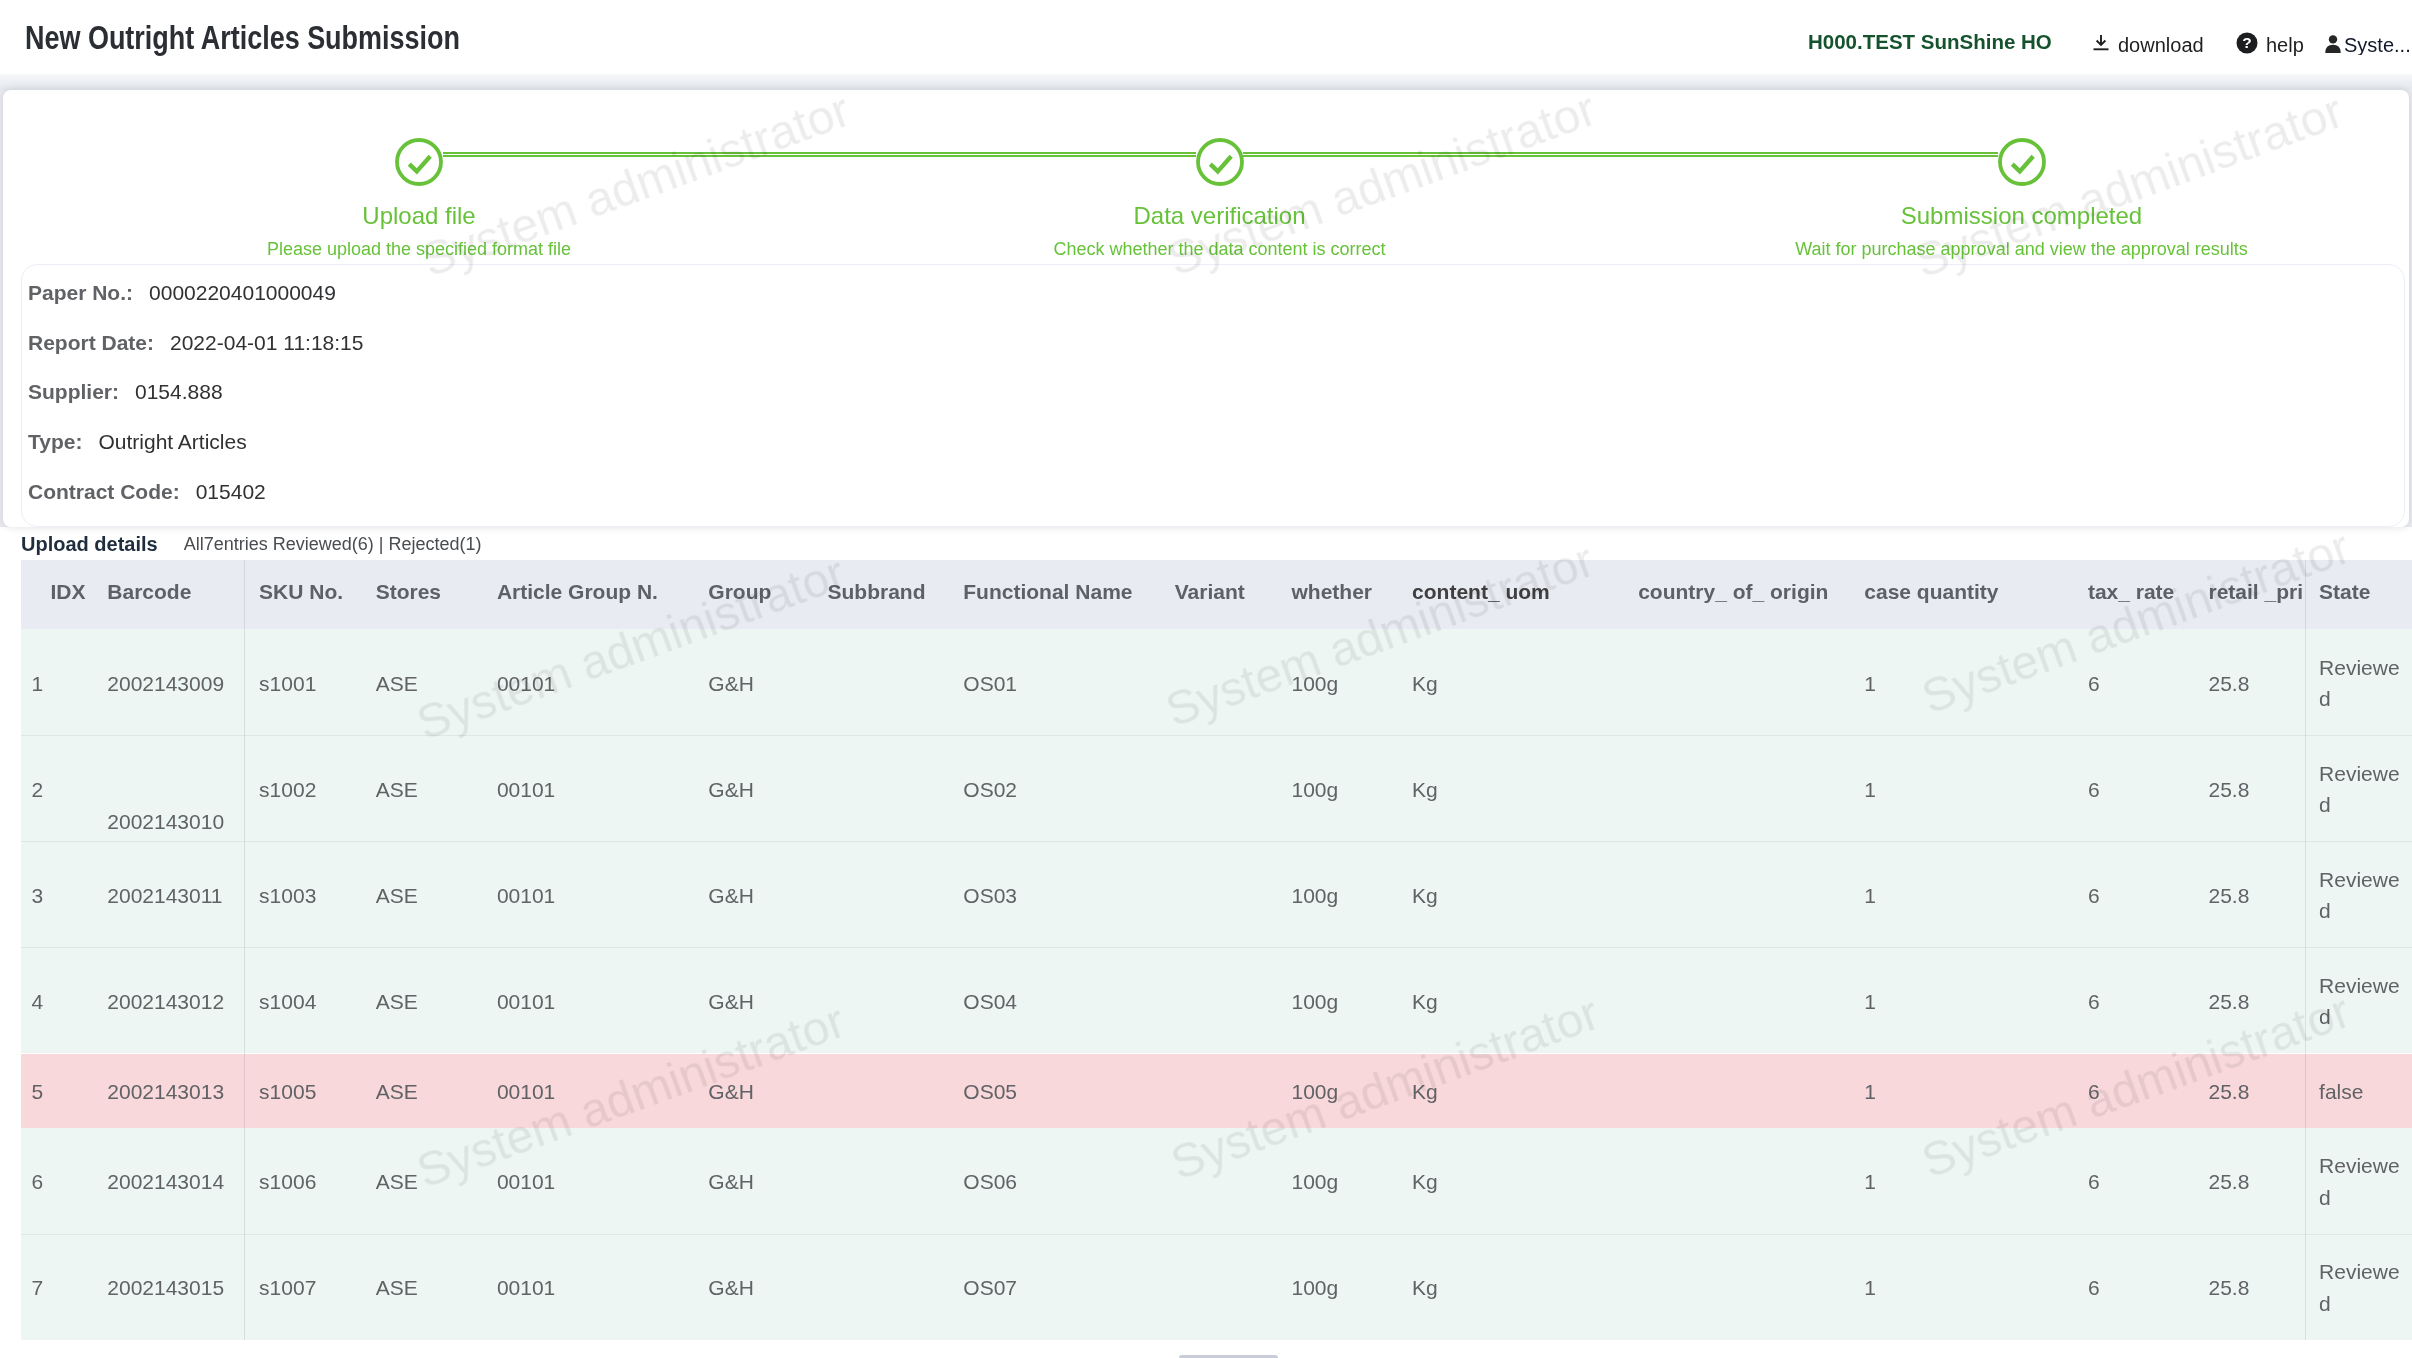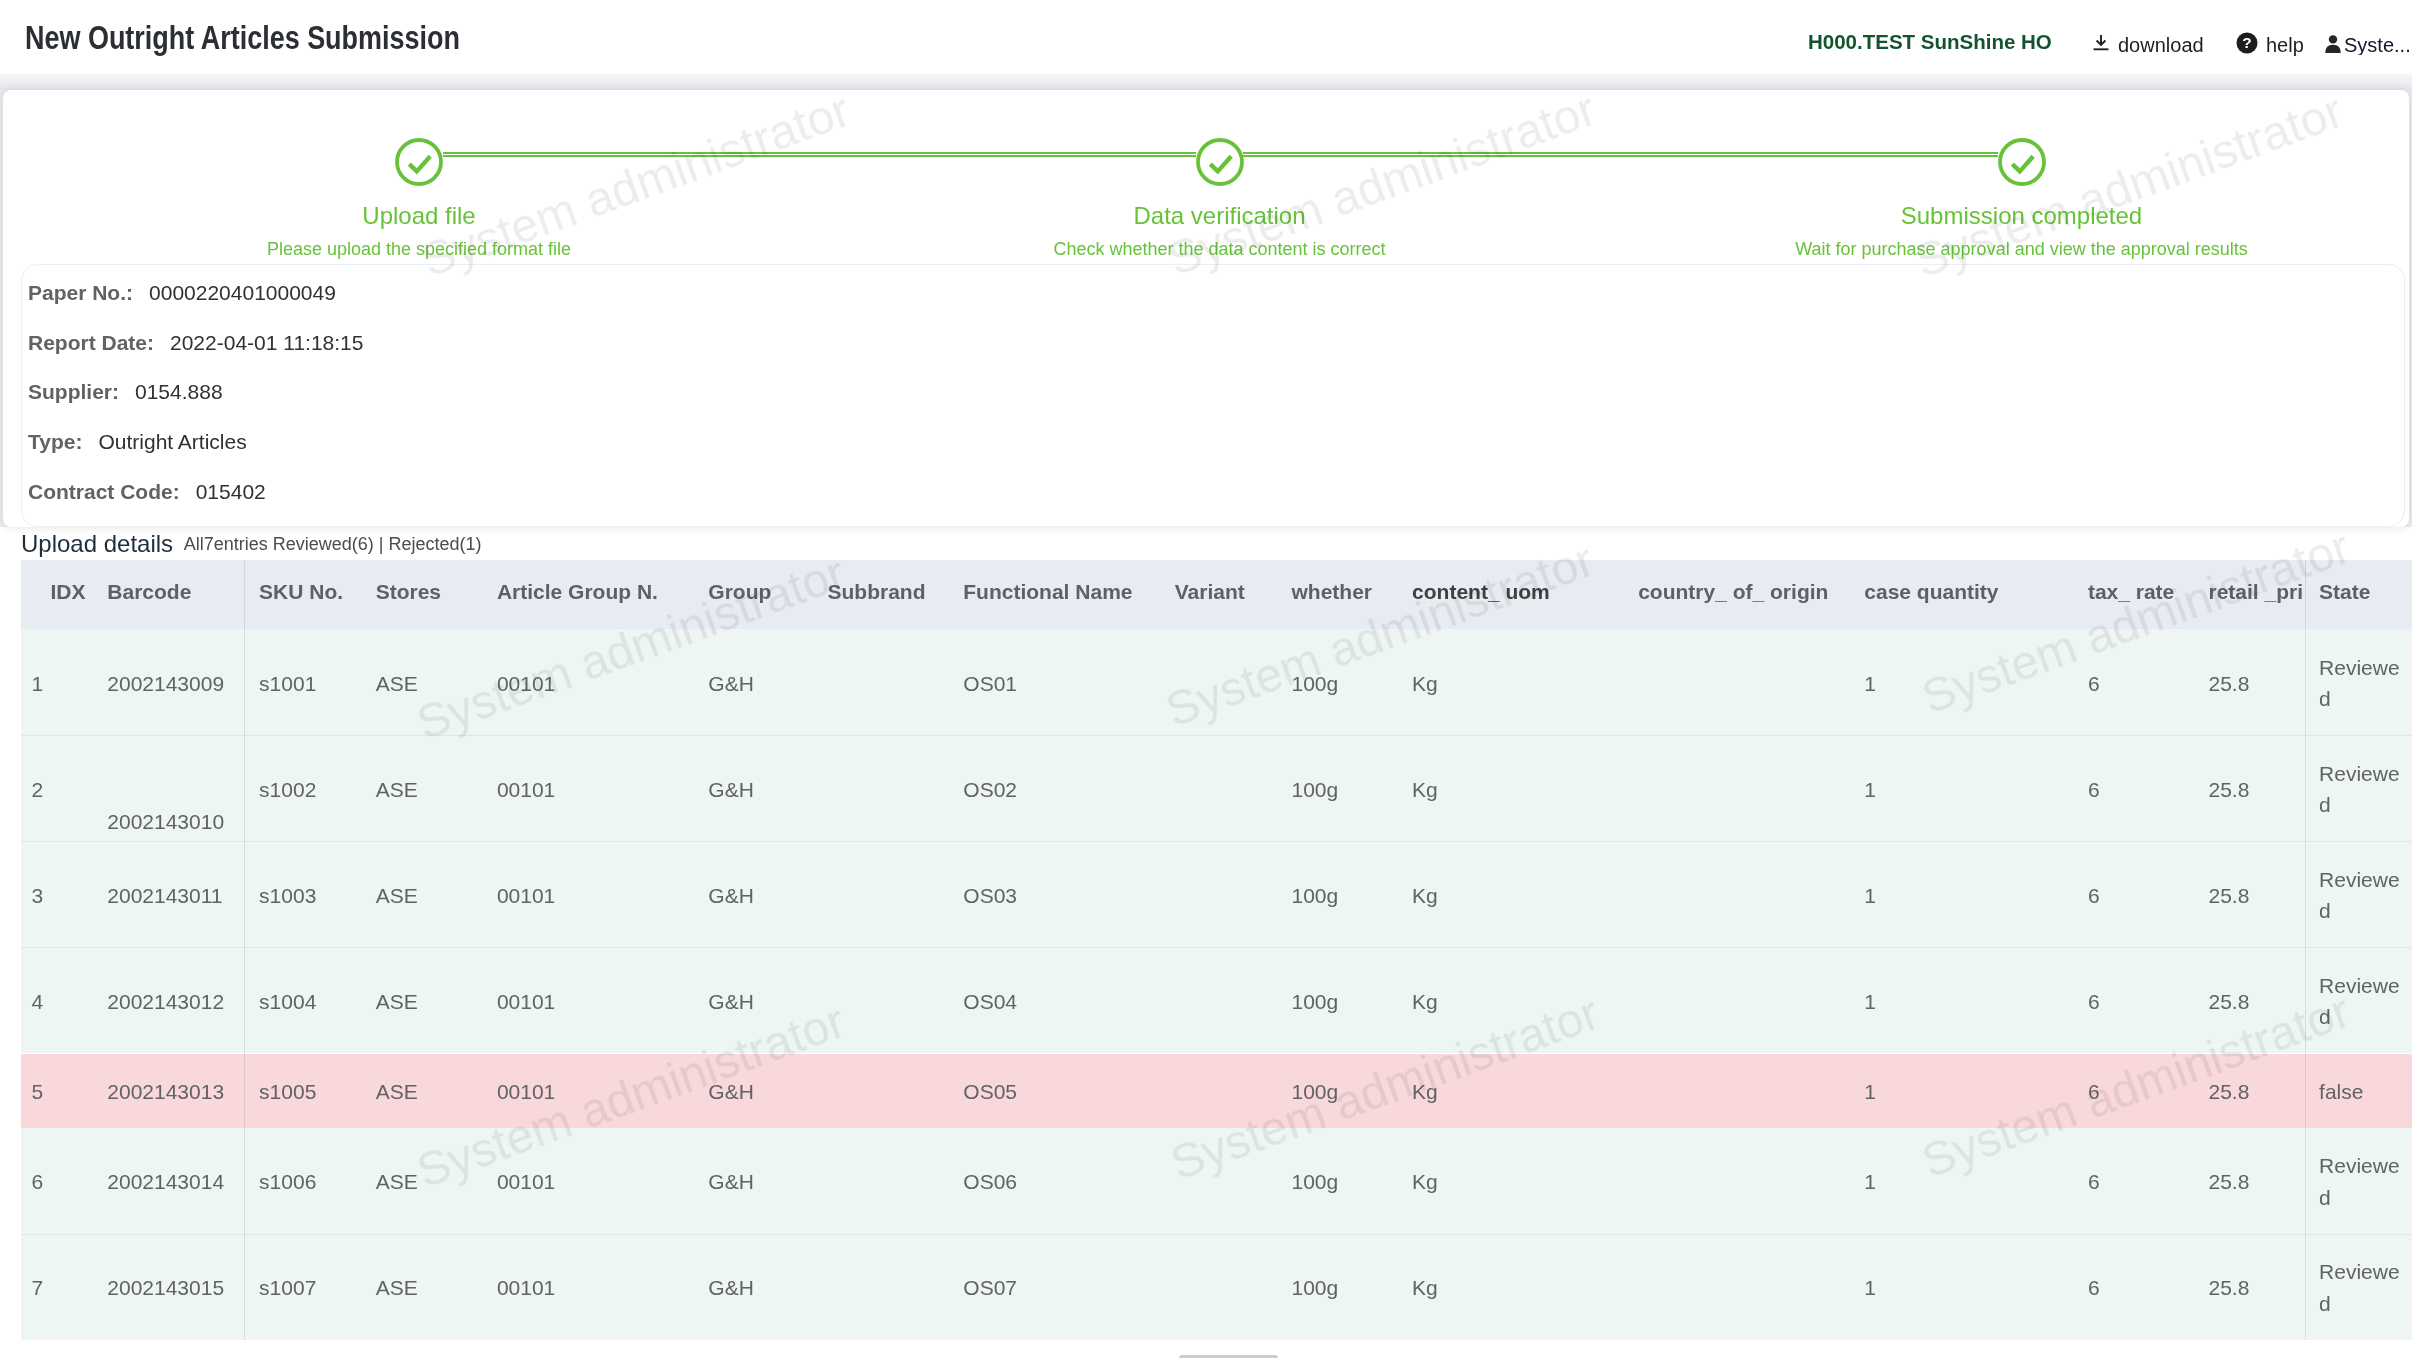--- a/index.html
+++ b/index.html
@@ -61,21 +61,21 @@
 <div class="abs green" style="left:919.5px; top:240px; width:600px; text-align:center; font-size:18px; line-height:18px;">Check whether the data content is correct</div>
 <div class="abs green" style="left:1721.5px; top:240px; width:600px; text-align:center; font-size:18px; line-height:18px;">Wait for purchase approval and view the approval results</div>
 
 <div class="abs" style="left:21px; top:264px; width:2384px; height:263px; background:#fff; border:1px solid #ebeef5; border-radius:16px;"></div>
 <div class="abs" style="left:28px; top:282px; font-size:21px; line-height:21px; color:#303133;"><b style="color:#606266;">Paper No.:</b><span style="margin-left:16px;">0000220401000049</span></div>
 <div class="abs" style="left:28px; top:332px; font-size:21px; line-height:21px; color:#303133;"><b style="color:#606266;">Report Date:</b><span style="margin-left:16px;">2022-04-01 11:18:15</span></div>
 <div class="abs" style="left:28px; top:381px; font-size:21px; line-height:21px; color:#303133;"><b style="color:#606266;">Supplier:</b><span style="margin-left:16px;">0154.888</span></div>
 <div class="abs" style="left:28px; top:431px; font-size:21px; line-height:21px; color:#303133;"><b style="color:#606266;">Type:</b><span style="margin-left:16px;">Outright Articles</span></div>
 <div class="abs" style="left:28px; top:481px; font-size:21px; line-height:21px; color:#303133;"><b style="color:#606266;">Contract Code:</b><span style="margin-left:16px;">015402</span></div>
 
-<div class="abs" style="left:21px; top:534px; font-size:24px; font-weight:normal; color:#1f2d3d; line-height:20px;">Upload details</div>
+<div class="abs" style="left:21px; top:534px; font-size:20px; font-weight:bold; color:#1f2d3d; line-height:20px;">Upload details</div>
 <div class="abs" style="left:183.7px; top:535.2px; font-size:18px; color:#494c50; line-height:18px; white-space:nowrap;">All7entries Reviewed(6) | Rejected(1)</div>
 
 <div id="tbl" class="abs" style="left:21px; top:560px; width:2391px; height:780px;">
 
   <div class="abs" style="left:0; top:0; width:2391px; height:69px; background:#e9ebf2;"></div>
 
   <div class="abs" style="left:0; top:69px;     width:2391px; height:106px;   background:#edf6f3;"></div>
   <div class="abs" style="left:0; top:175px;    width:2391px; height:106.2px; background:#edf6f3;"></div>
   <div class="abs" style="left:0; top:281.2px;  width:2391px; height:106.1px; background:#edf6f3;"></div>
   <div class="abs" style="left:0; top:387.3px;  width:2391px; height:106.2px; background:#edf6f3;"></div>

